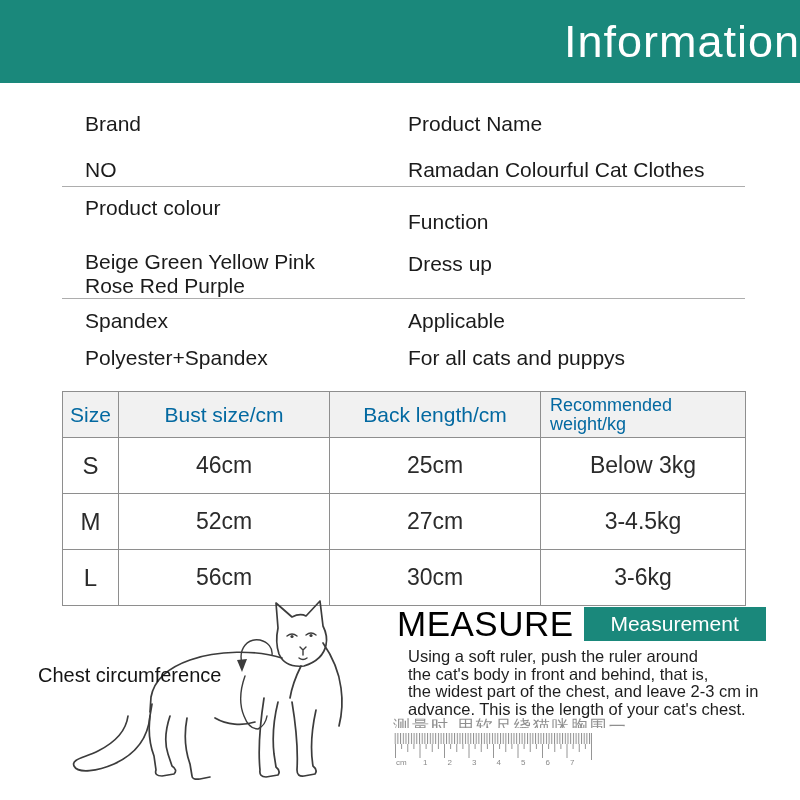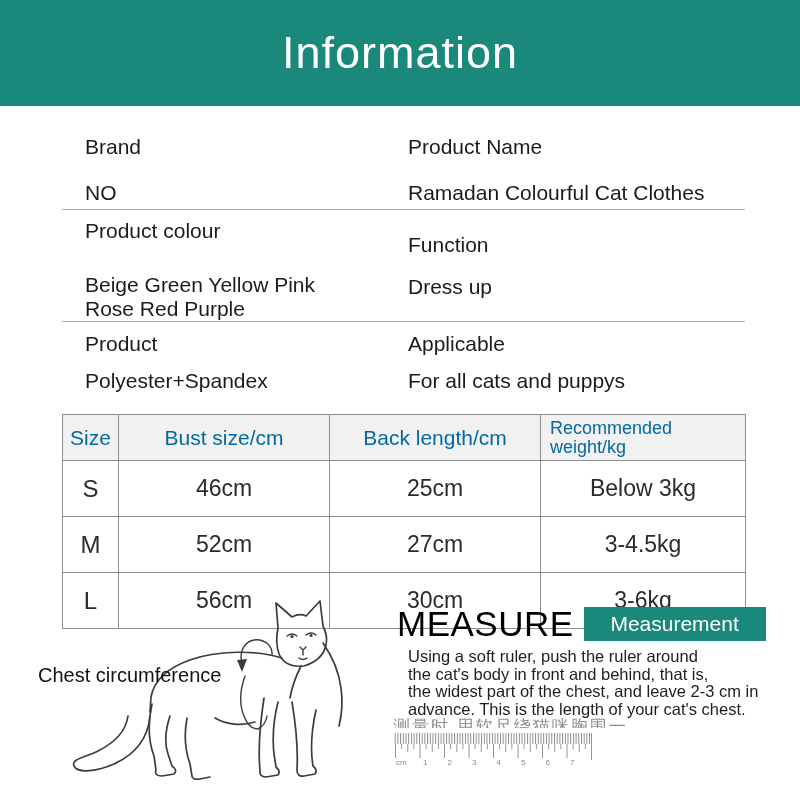--- a/index.html
+++ b/index.html
@@ -1,21 +1,21 @@
 <!DOCTYPE html>
 <html><head>
 <meta charset="utf-8">
 <style>
   html,body { margin:0; padding:0; background:#fff; }
   .page {
     position:relative; width:800px; height:800px; overflow:hidden; background:#fff;
     font-family:"Liberation Sans","DejaVu Sans",sans-serif; color:#1b1b1b;
   }
   
-  .banner { height:106px; background:#1a887b; display:flex; align-items:center; justify-content:center; }
+  .banner { height:83px; background:#1a887b; display:flex; align-items:center; justify-content:flex-end; }
   .banner-title { color:#ffffff; font-size:45px; font-weight:400; letter-spacing:1px; }
   
   .info { width:683px; margin:17px 0 0 62px; }
   .info-group { display:grid; grid-template-columns:346px 1fr; box-sizing:border-box; }
   .info-group + .info-group { border-top:1px solid #adadad; }
   .left-cell { padding-left:23px; box-sizing:border-box; }
   .lbl, .val { font-size:21px; line-height:24px; color:#1b1b1b; white-space:pre-line; }
   .g1 { padding:12px 0 4px; }
   .g1 .lbl { margin-bottom:22px; }
   .g2 { padding:9px 0 0; }
@@ -75,21 +75,21 @@
 Rose Red Purple</div>
       </div>
       <div class="right-cell">
         <div class="lbl">Function</div>
         <div class="val">Dress up</div>
       </div>
     </div>
 
     <div class="info-group g3">
       <div class="left-cell">
-        <div class="lbl">Product</div>
+        <div class="lbl">Spandex</div>
         <div class="val">Polyester+Spandex</div>
       </div>
       <div class="right-cell">
         <div class="lbl">Applicable</div>
         <div class="val">For all cats and puppys</div>
       </div>
     </div>
   </div>
 
   <table class="size">

